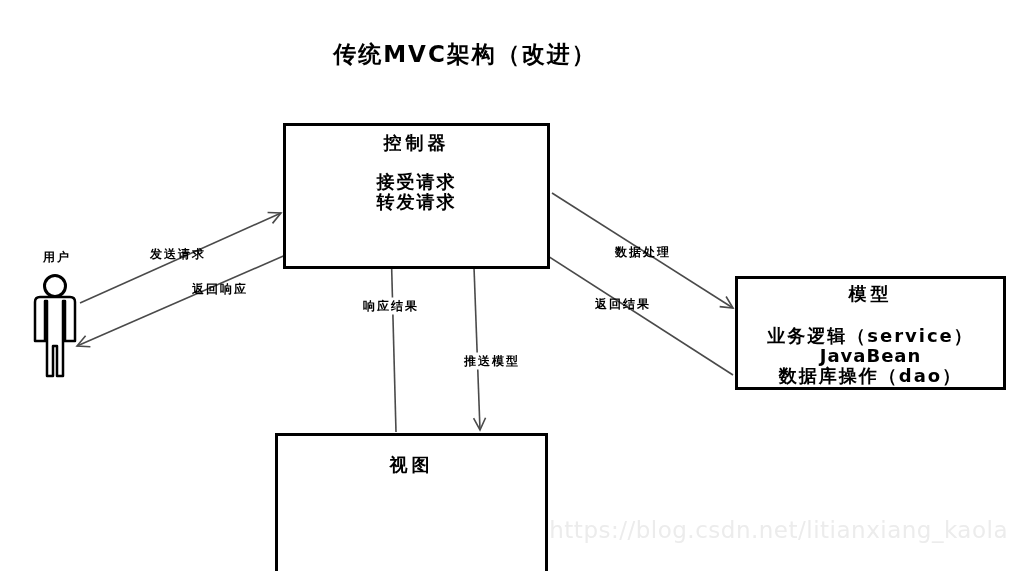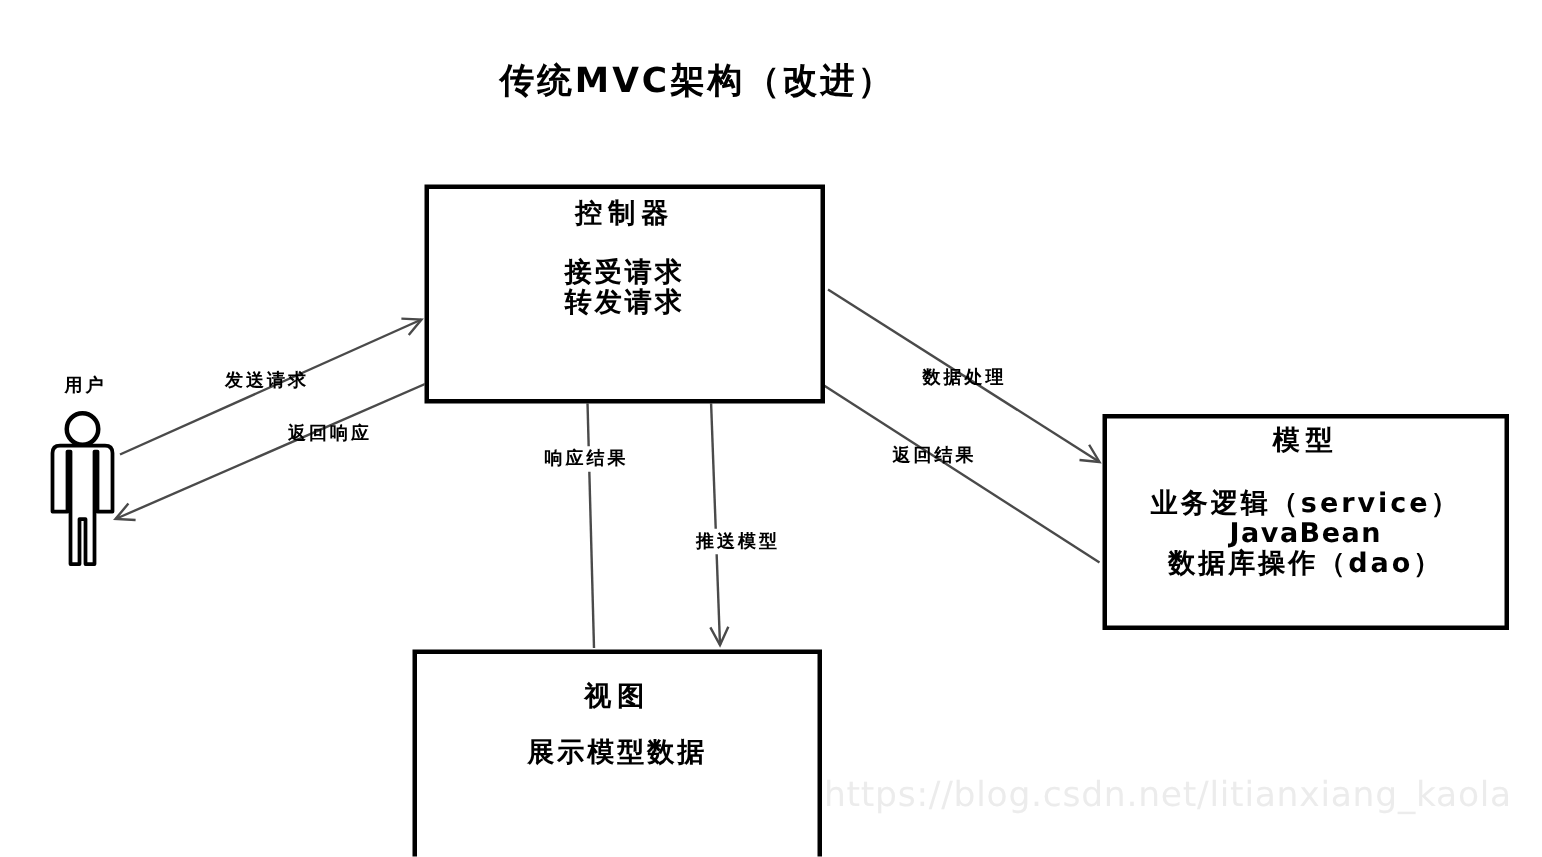--- a/index.html
+++ b/index.html
@@ -32,21 +32,21 @@
     position: absolute;
     border: 3px solid var(--border);
     background: #fff;
     text-align: center;
     font-weight: bold;
   }
   .box-title { font-size: 18px; letter-spacing: 4px; line-height: 22px; }
   .box-line  { font-size: 18px; letter-spacing: 2px; line-height: 20px; white-space: nowrap; }
   .box-controller { left: 283px; top: 123px; width: 267px; height: 146px; padding-top: 6px; }
   .box-controller .box-body { margin-top: 18px; }
-  .box-model { left: 735px; top: 276px; width: 271px; height: 144px; padding-top: 4px; }
+  .box-model { left: 735px; top: 276px; width: 271px; height: 114px; padding-top: 4px; }
   .box-model .box-body { margin-top: 21px; }
   .box-model .latin { letter-spacing: 1px; }
   .box-view { left: 275px; top: 433px; width: 273px; height: 145px; padding-top: 18px; }
   .box-view .box-body { margin-top: 16px; }
   .arrow-label {
     position: absolute;
     transform: translate(-50%, -50%);
     font-size: 12px;
     font-weight: bold;
     letter-spacing: 2px;
@@ -115,23 +115,20 @@
     <div class="box-title">模型</div>
     <div class="box-body">
       <div class="box-line">业务逻辑（service）</div>
       <div class="box-line latin">JavaBean</div>
       <div class="box-line">数据库操作（dao）</div>
     </div>
   </div>
 
   <div class="uml-box box-view">
     <div class="box-title">视图</div>
-    <div class="box-body">
-      <div class="box-line">展示模型数据</div>
-    </div>
   </div>
 
   <div class="arrow-label lbl-user">用户</div>
   <div class="arrow-label lbl-send-request">发送请求</div>
   <div class="arrow-label lbl-return-response">返回响应</div>
   <div class="arrow-label lbl-response-result">响应结果</div>
   <div class="arrow-label lbl-push-model">推送模型</div>
   <div class="arrow-label lbl-data-processing">数据处理</div>
   <div class="arrow-label lbl-return-result">返回结果</div>
 

